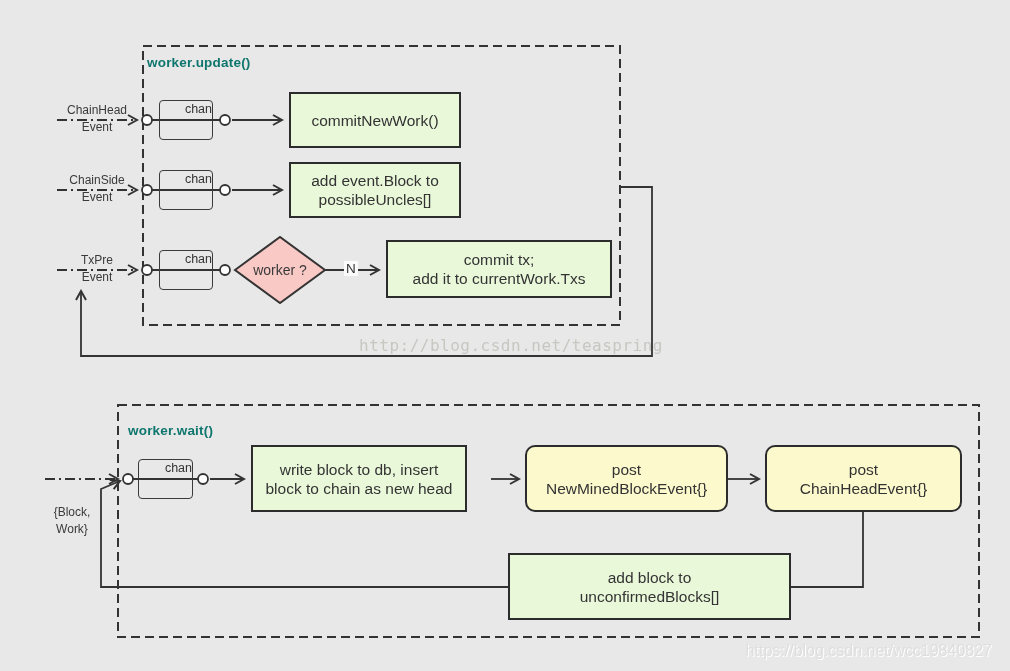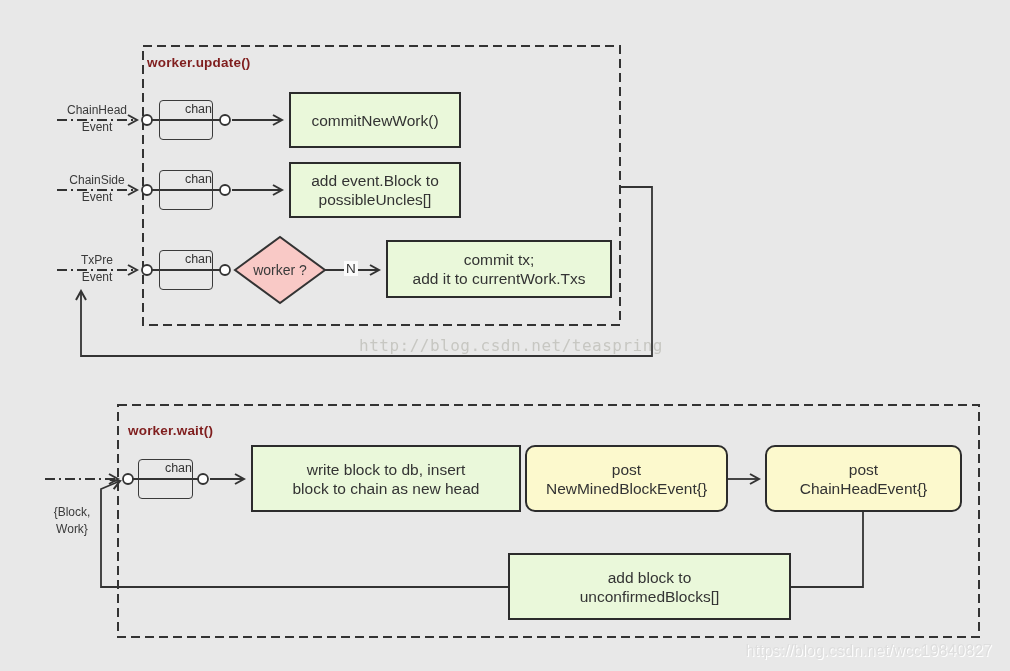--- a/index.html
+++ b/index.html
@@ -3,21 +3,21 @@
 <meta charset="utf-8">
 <style>
   html,body{margin:0;padding:0;}
   body{background:#bbb;font-family:"Liberation Sans",sans-serif;}
   #canvas{
     position:relative;width:1010px;height:671px;background:#e8e8e8;
     overflow:hidden;color:#333;
   }
   #wires{position:absolute;left:0;top:0;z-index:1;pointer-events:none;}
   .abs{position:absolute;z-index:2;}
-  .group-title{font-weight:bold;font-size:13.5px;color:#7f1d1d;letter-spacing:.2px;}
+  .group-title{font-weight:bold;font-size:13.5px;color:#0f766e;letter-spacing:.2px;}
   .src-label{
     width:92px;text-align:center;font-size:12px;line-height:17px;
     color:#3a3a3a;white-space:pre-line;
   }
   .chan-box{
     border:1.6px solid #3a3a3a;border-radius:4px;background:transparent;
     text-align:right;box-sizing:border-box;
   }
   .chan-box span{display:block;font-size:12.5px;line-height:17px;color:#333;}
   .node{
@@ -124,21 +124,21 @@
 
   <div class="abs group-title" style="left:128px;top:423px;">worker.wait()</div>
 
   <div class="abs src-label" style="left:32px;top:488px;width:80px;margin-top:16px;">{Block,
 Work}</div>
 
   <div class="abs chan-box" style="left:138px;top:459px;width:55px;height:40px;">
     <span>chan</span>
   </div>
 
-  <div class="abs node green" style="left:251px;top:445px;width:270px;height:67px;">write block to db, insert
+  <div class="abs node green" style="left:251px;top:445px;width:216px;height:67px;">write block to db, insert
 block to chain as new head</div>
   <div class="abs node yellow" style="left:525px;top:445px;width:203px;height:67px;">post
 NewMinedBlockEvent{}</div>
   <div class="abs node yellow" style="left:765px;top:445px;width:197px;height:67px;">post
 ChainHeadEvent{}</div>
   <div class="abs node green" style="left:508px;top:553px;width:283px;height:67px;">add block to
 unconfirmedBlocks[]</div>
 
   <div class="abs wm-bottom" style="left:736px;top:642px;">https://blog.csdn.net/wcc19840827</div>
 

